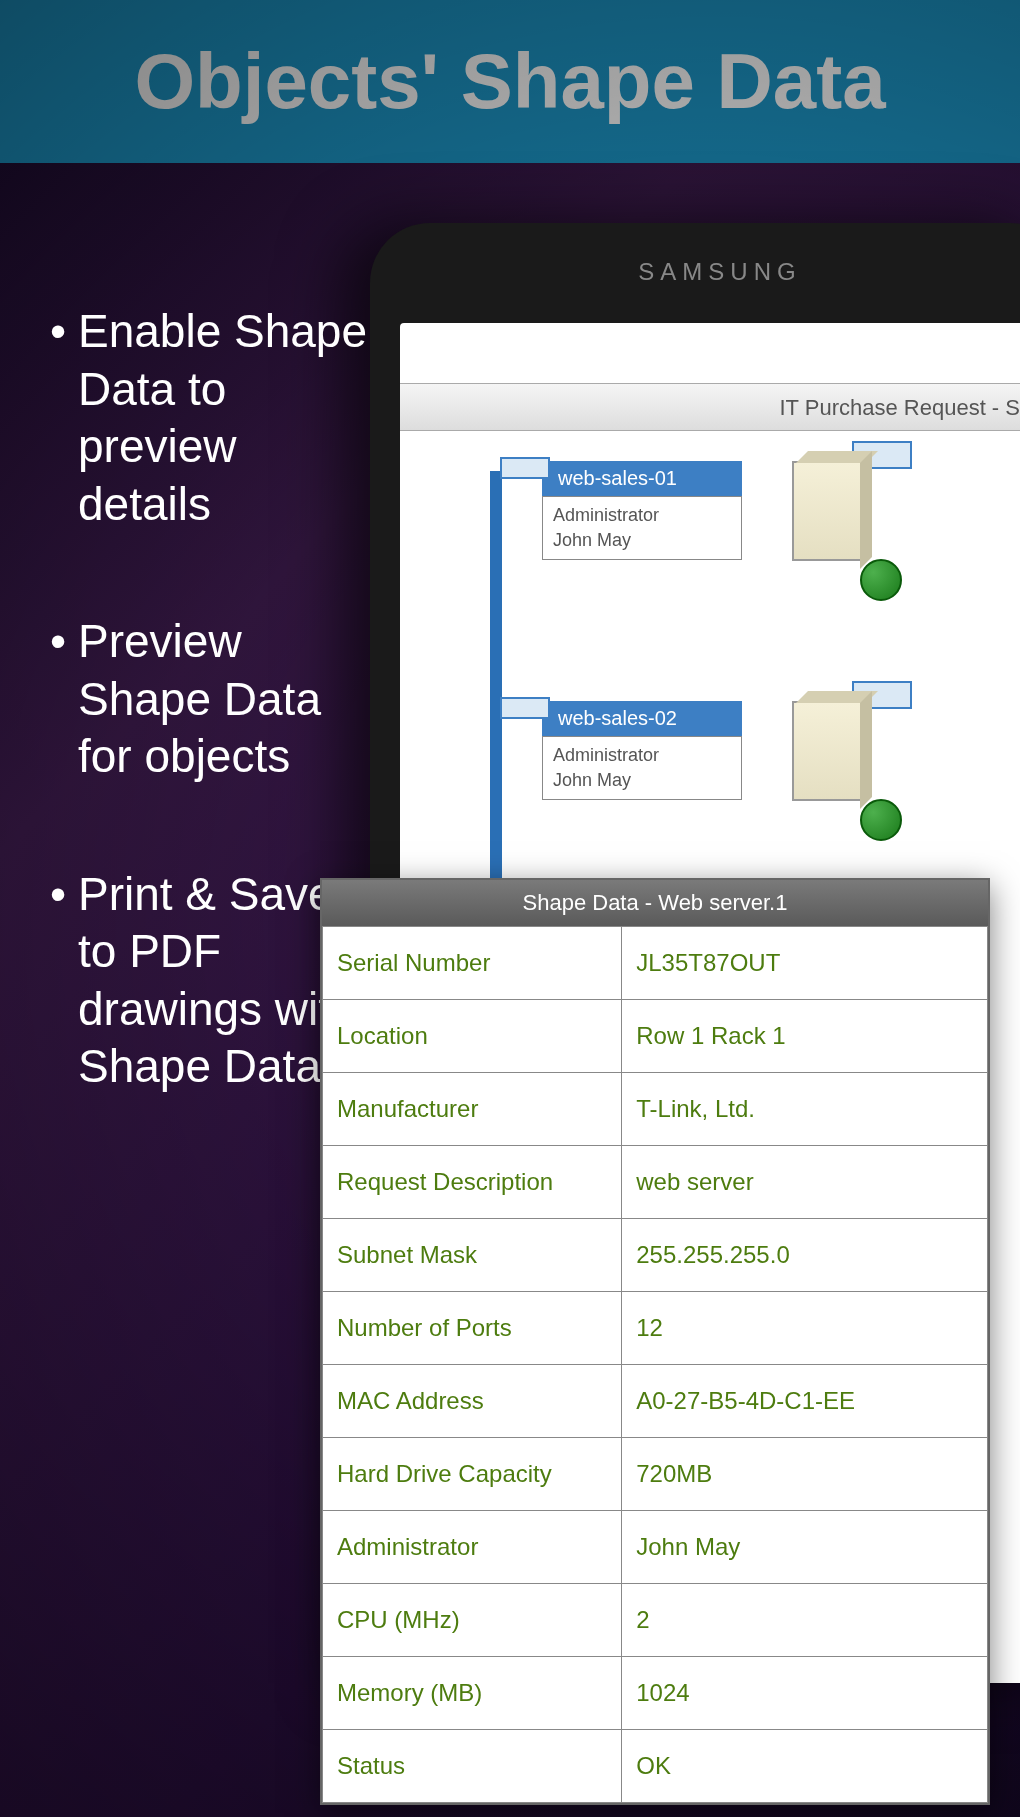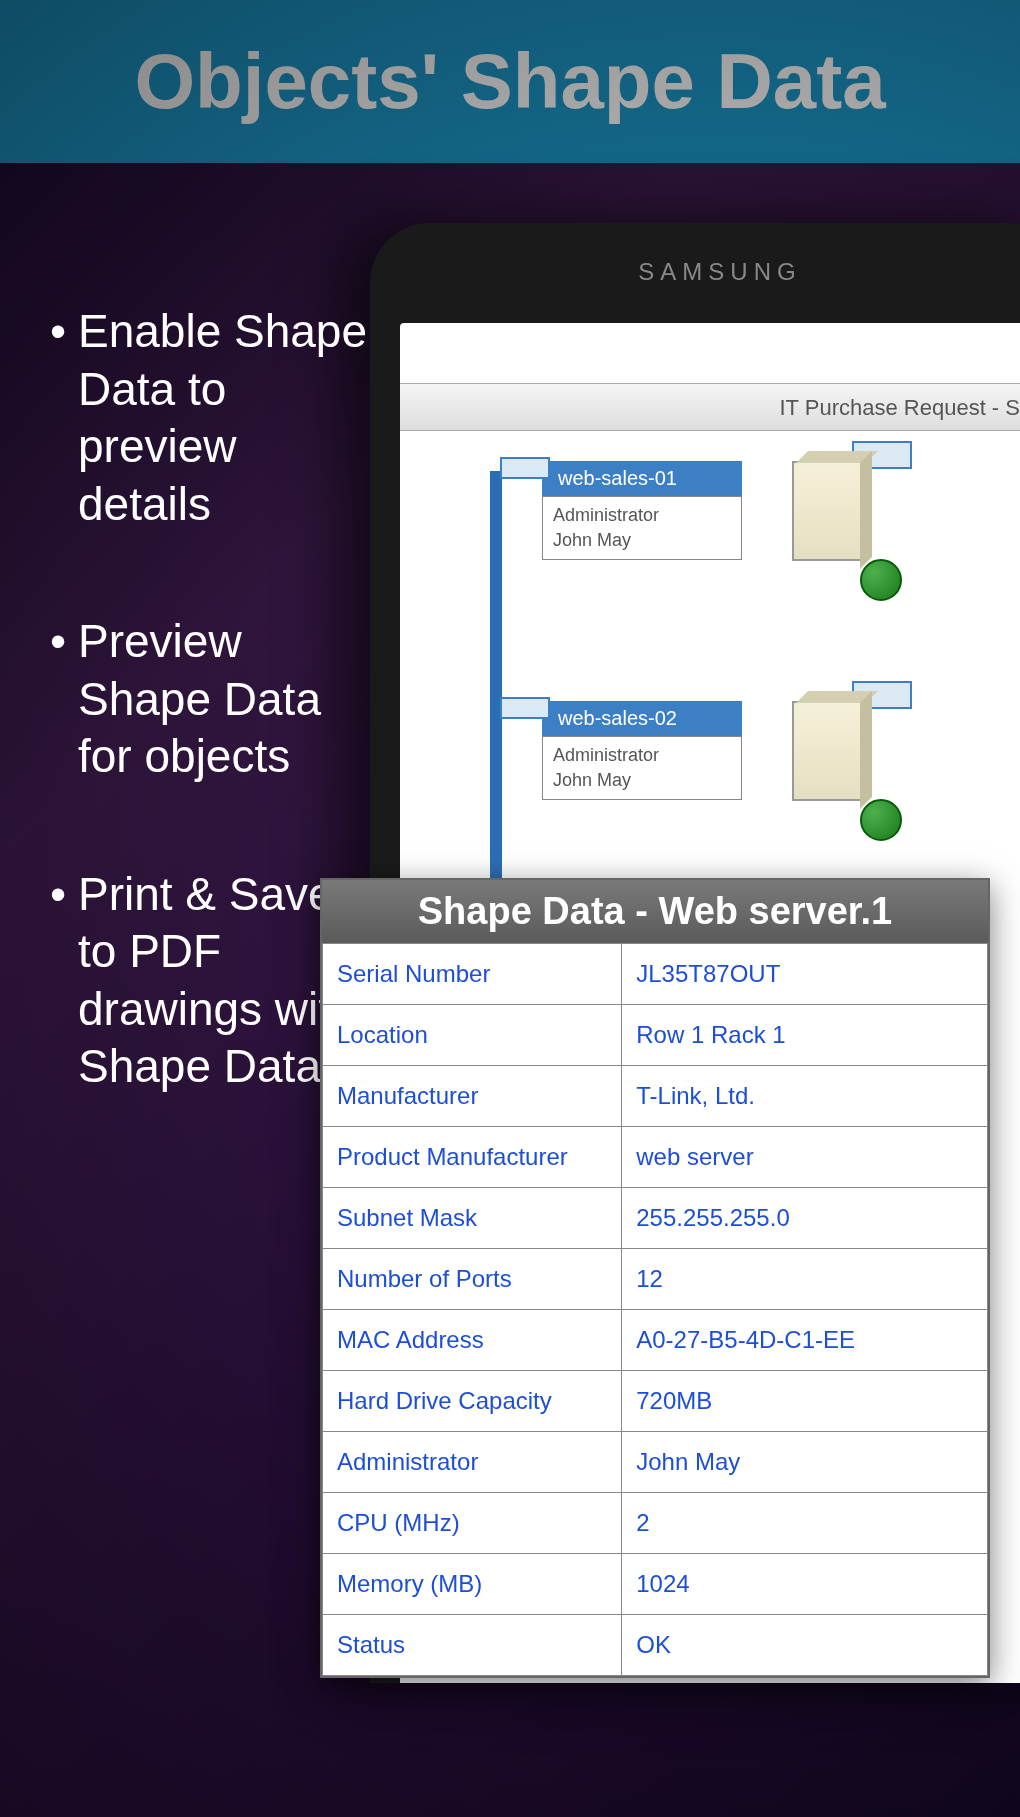--- a/index.html
+++ b/index.html
@@ -167,33 +167,33 @@
   width: 670px;
   background: #fff;
   border: 2px solid #666;
   z-index: 10;
   box-shadow: 0 8px 30px rgba(0,0,0,0.5);
 }
 .popup-header {
   background: linear-gradient(#7a7a7a, #5a5a5a);
   color: #fff;
   text-align: center;
-  font-weight: bold;
-  font-size: 38px;
+  font-weight: normal;
+  font-size: 22px;
   padding: 10px;
 }
 .popup table {
   width: 100%;
   border-collapse: collapse;
 }
 .popup td {
   border: 1px solid #888;
-  padding: 16px 14px;
+  padding: 22px 14px;
   font-size: 24px;
-  color: #1d4ed8;
+  color: #4d7c0f;
   filter: blur(0.5px);
 }
 .popup td:first-child { width: 45%; }
 </style>
 </head>
 <body>
 
 <div class="vignette"></div>
 <div class="header-bar">Objects' Shape Data</div>
 
@@ -259,21 +259,21 @@
         </tr>
         <tr>
           <td>Location</td>
           <td>Row 1 Rack 1</td>
         </tr>
         <tr>
           <td>Manufacturer</td>
           <td>T-Link, Ltd.</td>
         </tr>
         <tr>
-          <td>Product Manufacturer</td>
+          <td>Request Description</td>
           <td>web server</td>
         </tr>
         <tr>
           <td>Subnet Mask</td>
           <td>255.255.255.0</td>
         </tr>
         <tr>
           <td>Number of Ports</td>
           <td>12</td>
         </tr>

